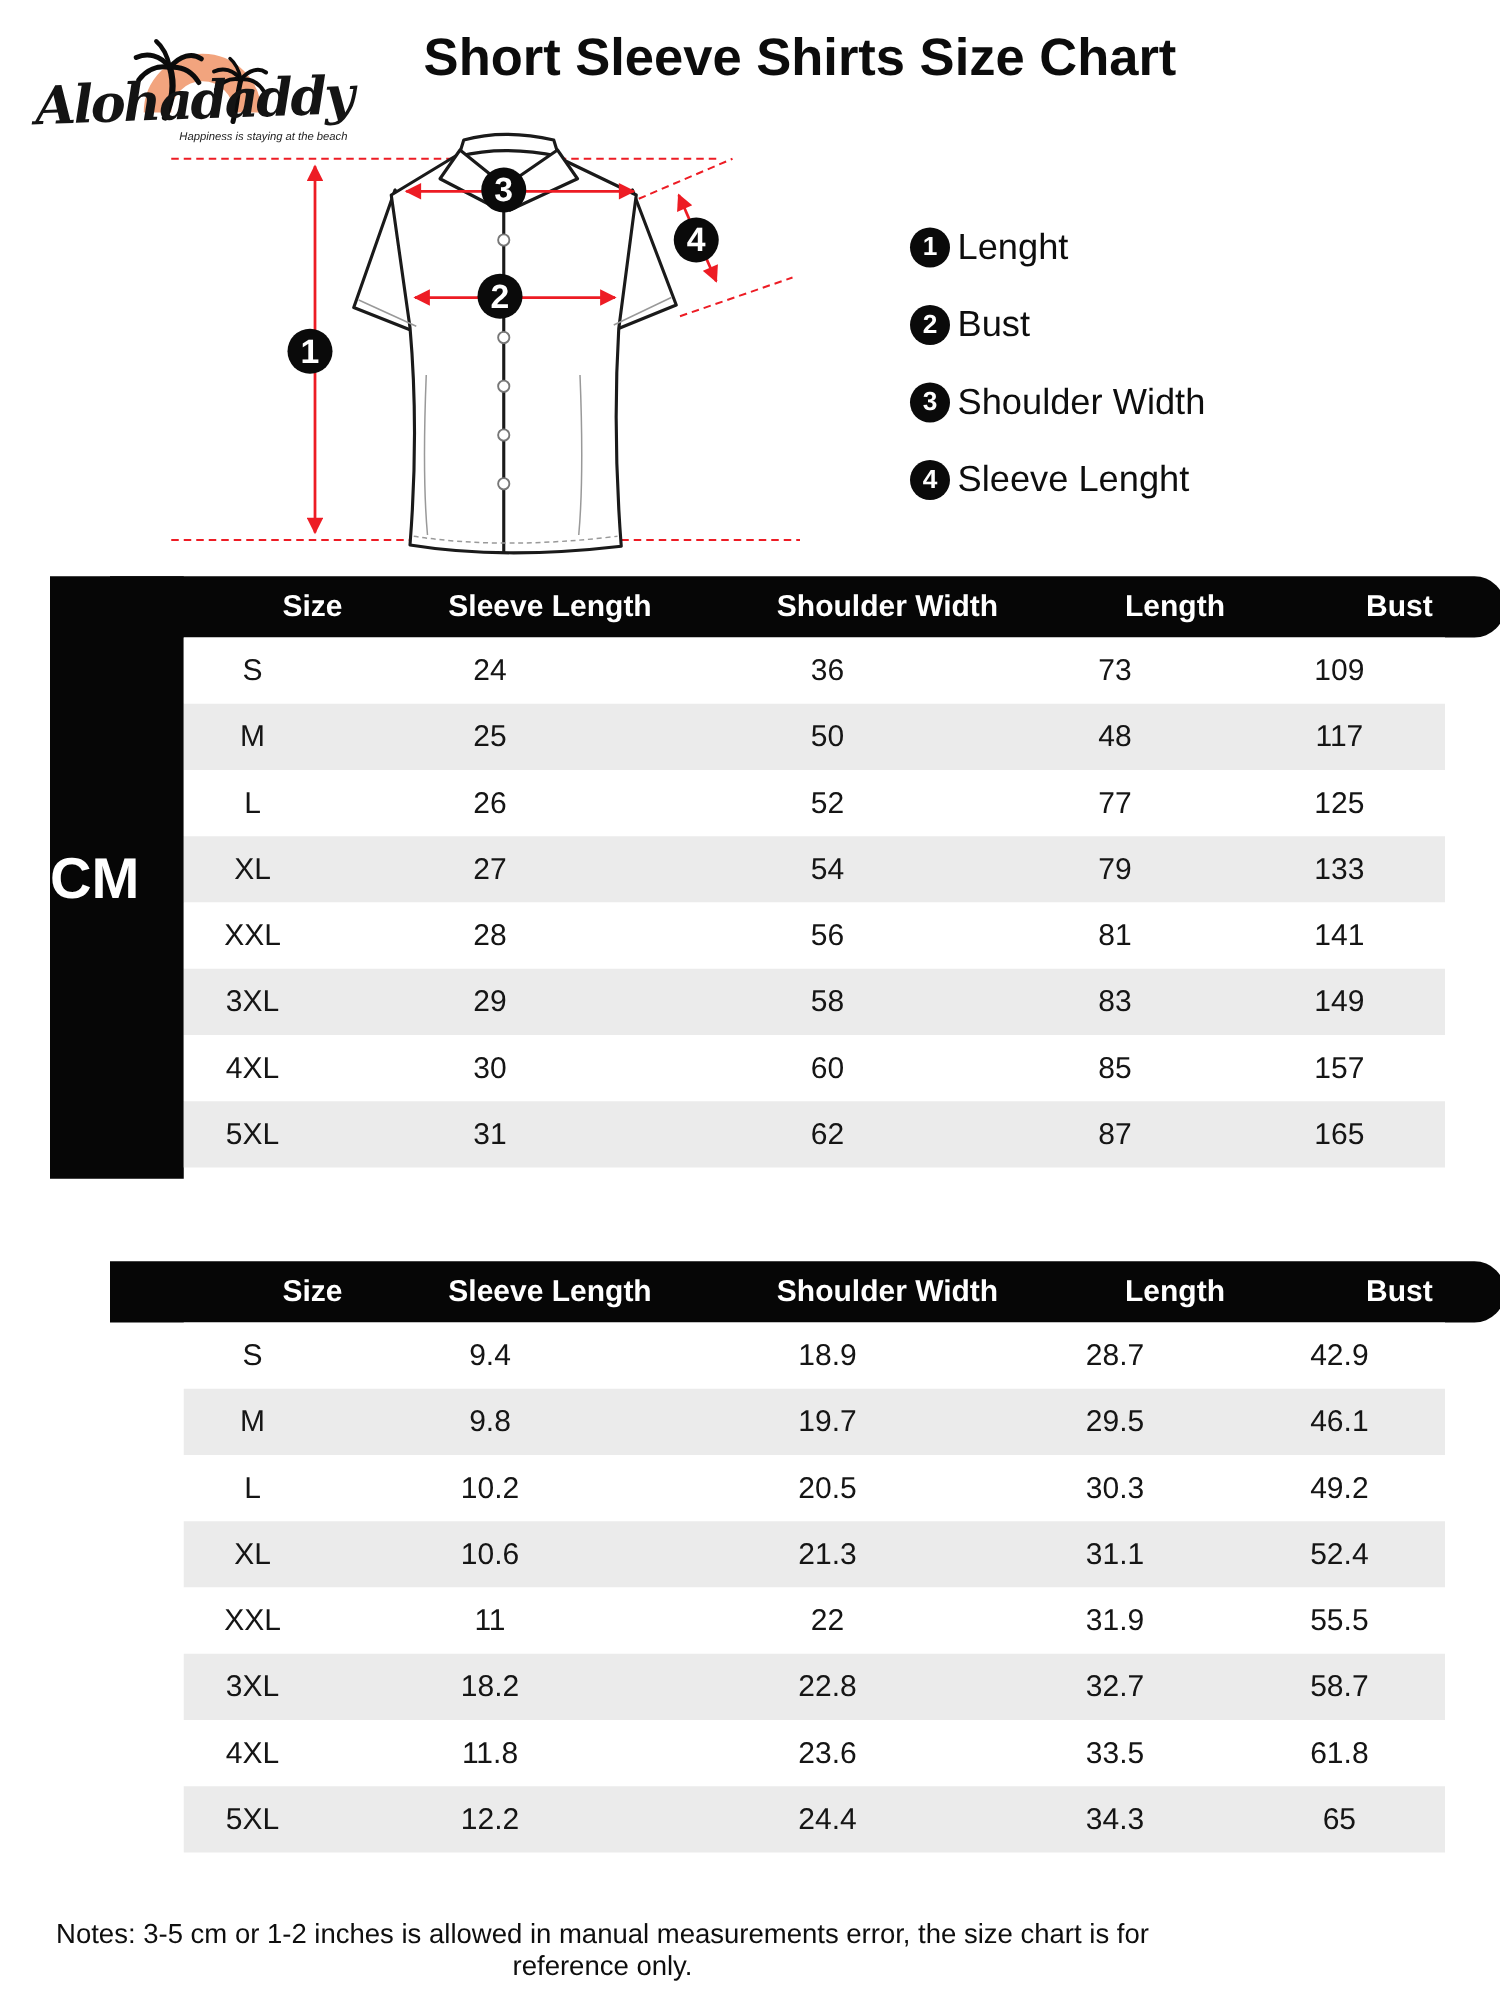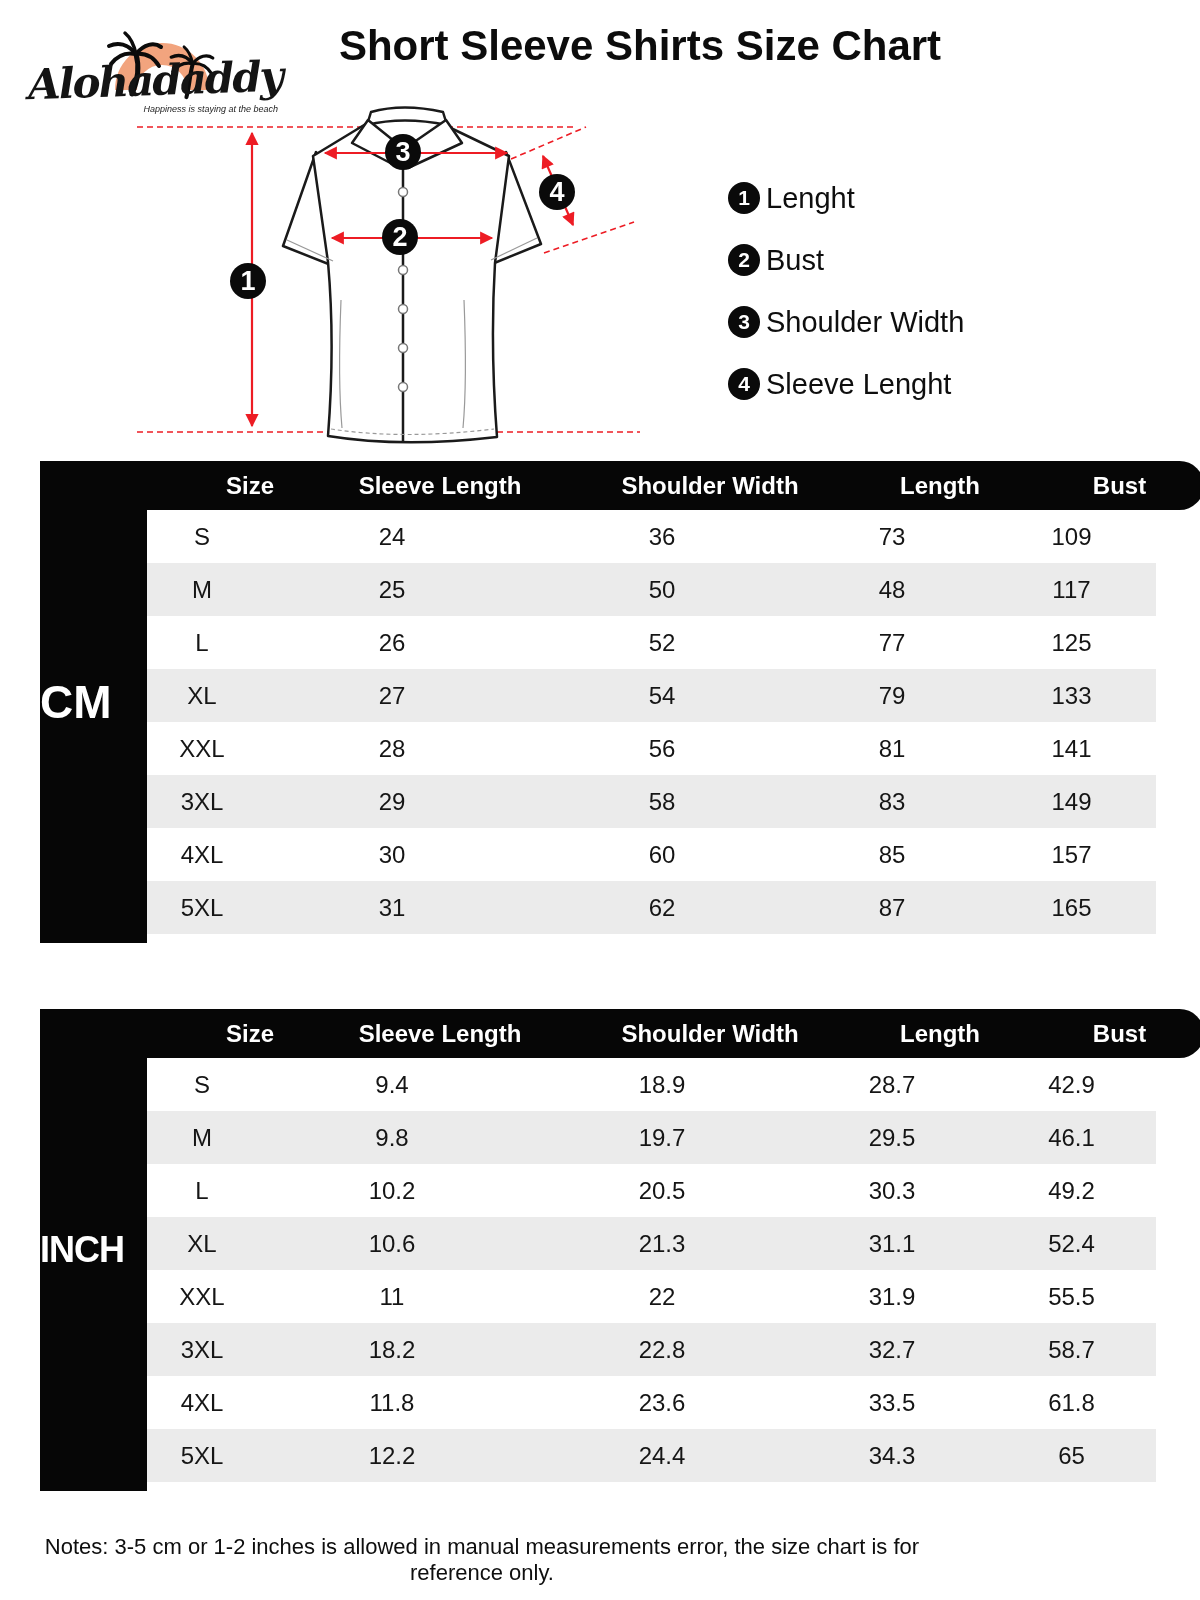--- a/index.html
+++ b/index.html
@@ -256,23 +256,20 @@
         <div>5XL</div>
         <div>31</div>
         <div>62</div>
         <div>87</div>
         <div>165</div>
       </div>
     </div>
 </div>
 
 <div class="size-table inch">
-  <div class="t-sidebar">
-    <span class="unit-label">INCH</span>
-  </div>
   <div class="t-head">
     <div></div>
     <div>Size</div>
     <div>Sleeve Length</div>
     <div>Shoulder Width</div>
     <div>Length</div>
     <div>Bust</div>
   </div>
   <div class="t-rows">
       <div class="trow">

